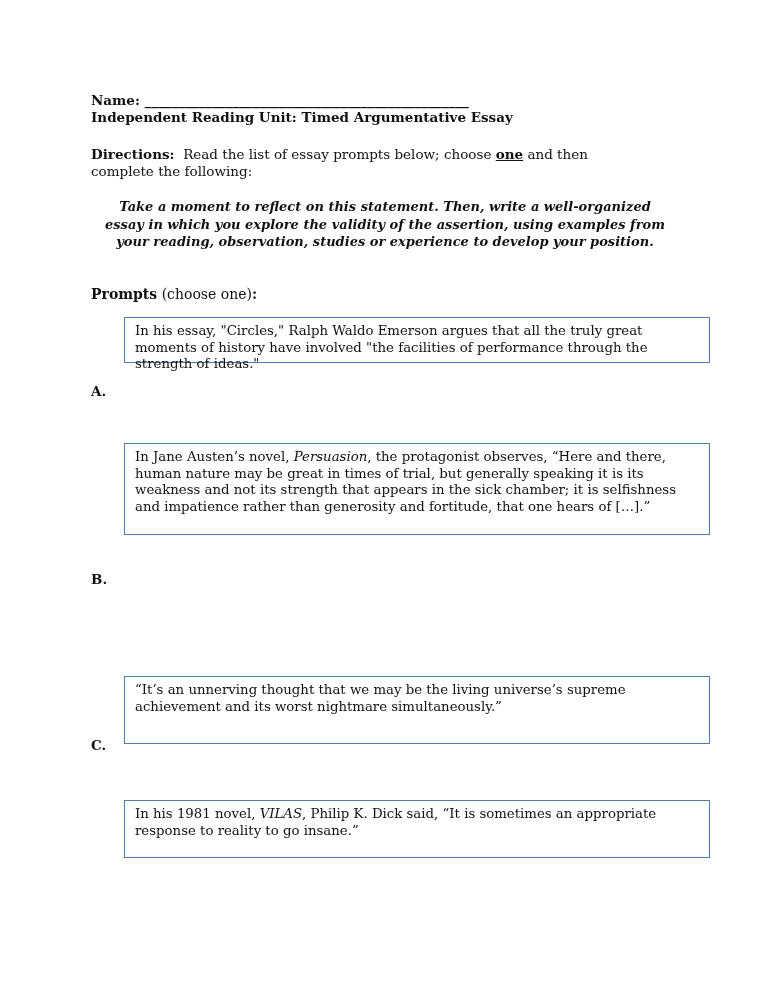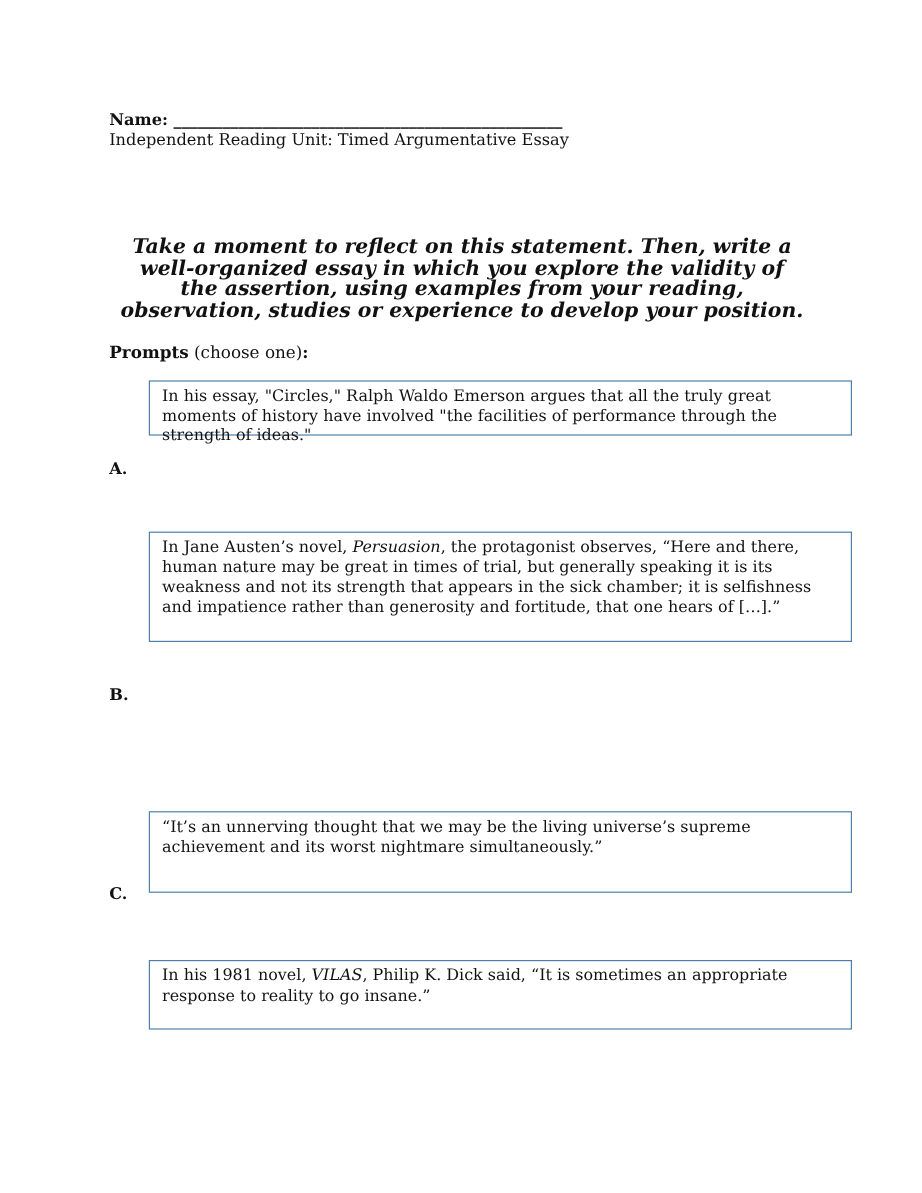--- a/index.html
+++ b/index.html
@@ -2,24 +2,24 @@
 <html><head>
 <meta charset="utf-8">
 <style>
   html, body { margin: 0; padding: 0; background: #ffffff; }
   body { width: 768px; height: 994px; position: relative; overflow: hidden;
          font-family: "DejaVu Serif", "Liberation Serif", serif; color: #111; }
   .page { position: absolute; left: 0; top: 0; width: 651px; height: 994px; }
   .abs { position: absolute; }
   .b { font-weight: bold; }
   .name-line { left: 91px; top: 92px; font-size: 13.5px; font-weight: bold; }
-  .title-line { left: 91px; top: 109px; font-size: 13.5px; font-weight: normal; }
+  .title-line { left: 91px; top: 109px; font-size: 13.5px; font-weight: bold; }
   .directions { left: 91px; top: 146px; width: 560px; font-size: 13.5px; line-height: 17px; }
   .directions u { font-weight: bold; }
-  .instruction { left: 100px; top: 198px; width: 570px; text-align: center; font-size: 17px;
+  .instruction { left: 100px; top: 198px; width: 570px; text-align: center; font-size: 13px;
                  line-height: 17.5px; font-weight: bold; font-style: italic; }
   .prompts-heading { left: 91px; top: 286px; font-size: 14px; }
   .box { position: absolute; left: 124px; width: 564px; border: 1.5px solid #4f7fa8;
          padding: 5px 10px 5px 10px; font-size: 13.3px; line-height: 16.5px; }
   .box1 { top: 317px; height: 34px; }
   .box2 { top: 443px; height: 80px; }
   .box3 { top: 676px; height: 56px; }
   .box4 { top: 800px; height: 46px; }
   .attrib { text-align: right; }
   .label { left: 91px; font-size: 13.5px; font-weight: bold; }
@@ -32,20 +32,26 @@
 
 <div class="page">
 
   <div class="abs name-line">
     <span>Name:</span>
     <span>________________________________________________</span>
   </div>
 
   <div class="abs title-line">Independent Reading Unit: Timed Argumentative Essay</div>
 
+  <div class="abs directions">
+    <span class="b">Directions:</span>&nbsp;
+    <span>Read the list of essay prompts below; choose</span>
+    <u>one</u>
+    <span>and then complete the following:</span>
+  </div>
 
   <div class="abs instruction">Take a moment to reflect on this statement.  Then, write a well-organized essay in which you explore the validity of the assertion, using examples from your reading, observation, studies or experience to develop your position.</div>
 
   <div class="abs prompts-heading">
     <span class="b">Prompts</span>
     <span>(choose one)</span><span class="b">:</span>
   </div>
 
   <div class="box box1">
     <span>In his essay, "Circles," Ralph Waldo Emerson argues that all the truly great moments of history have involved "the facilities of performance through the strength of ideas."</span>

